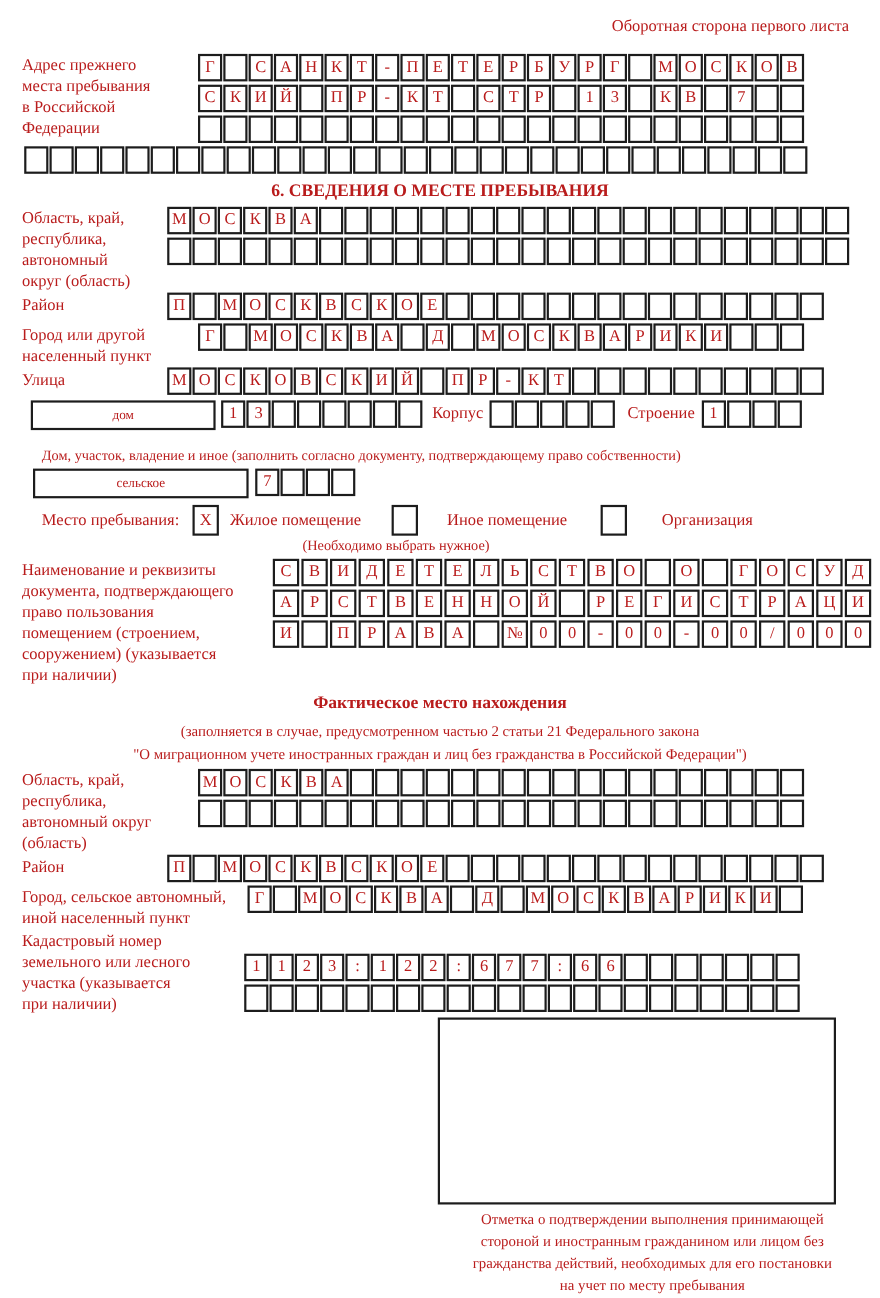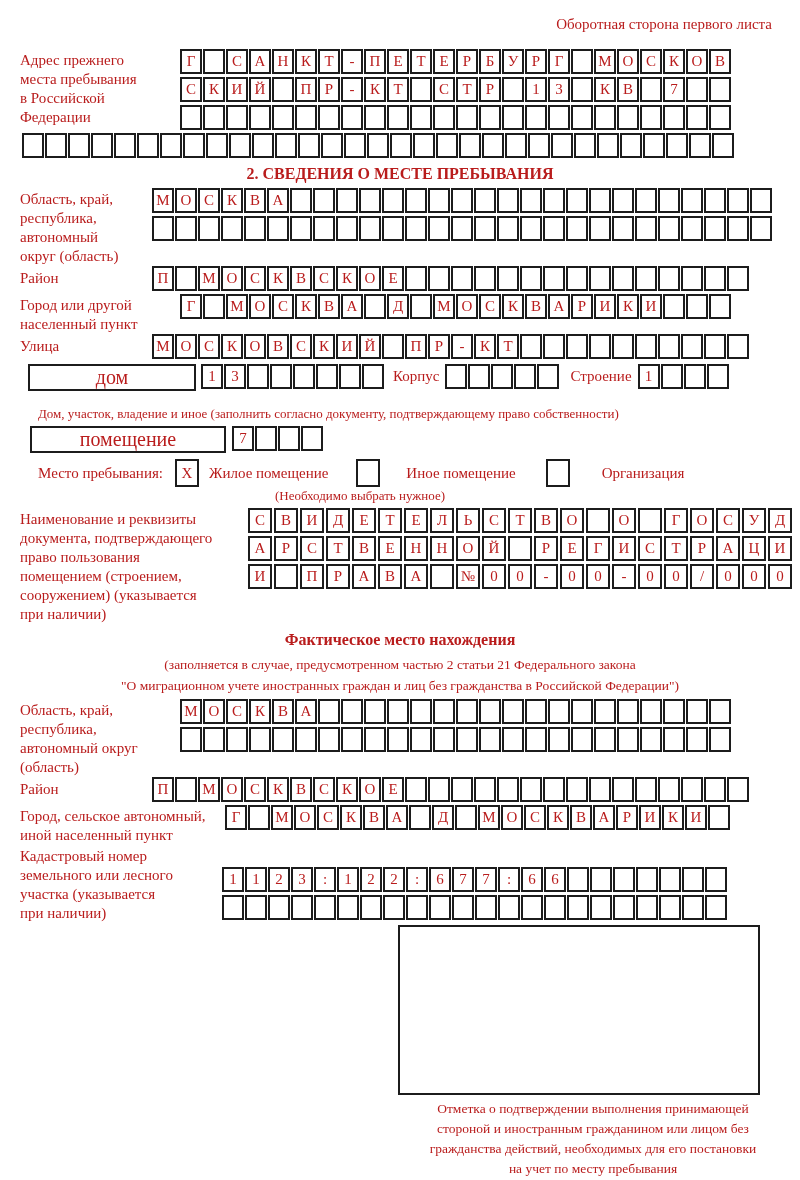--- a/index.html
+++ b/index.html
@@ -15,21 +15,21 @@
   .cell {
     width:18px; height:21px; border:2px solid #1c1c1c; margin-right:1px;
     font-size:15px; line-height:21px; text-align:center; flex:none;
     background:#fff;
   }
   .wide-cells .cell { width:20px; margin-right:2px; }
   .caption { font-size:13px; line-height:17px; text-align:center; white-space:pre-line; }
   .sec-title { font-size:16px; font-weight:bold; text-align:center; margin:7px 0 5px 0; }
   .widebox {
     border:2px solid #1c1c1c; height:23px; line-height:23px; text-align:center;
-    font-size:20px; flex:none; background:#fff;
+    font-size:12px; flex:none; background:#fff;
   }
   .checkbox {
     width:20px; height:24px; border:2px solid #1c1c1c; text-align:center;
     line-height:24px; font-size:15px; flex:none; background:#fff;
   }
   .inline-lbl { font-size:15px; line-height:28px; flex:none; }
   .stamp-box { border:2px solid #1c1c1c; background:#fff; }
 </style>
 </head>
 <body>
@@ -151,21 +151,21 @@
       <div class="cell"></div>
       <div class="cell"></div>
       <div class="cell"></div>
       <div class="cell"></div>
       <div class="cell"></div>
       <div class="cell"></div>
       <div class="cell"></div>
       <div class="cell"></div>
     </div>
 
-  <div class="sec-title">2. СВЕДЕНИЯ О МЕСТЕ ПРЕБЫВАНИЯ</div>
+  <div class="sec-title">6. СВЕДЕНИЯ О МЕСТЕ ПРЕБЫВАНИЯ</div>
 
   <div class="flexrow">
     <div class="lbl" style="width:132px; padding-top:2px">Область, край,
 республика,
 автономный
 округ (область)</div>
     <div>
       <div class="cellgrid">
           <div class="cell">М</div>
           <div class="cell">О</div>
@@ -346,21 +346,21 @@
     <div class="cellgrid">
         <div class="cell">1</div>
         <div class="cell"></div>
         <div class="cell"></div>
         <div class="cell"></div>
       </div>
   </div>
   <div class="caption" style="text-align:left; padding-left:18px">Дом, участок, владение и иное (заполнить согласно документу, подтверждающему право собственности)</div>
 
   <div class="flexrow" style="margin-top:4px">
-    <div class="widebox" style="width:192px; margin-left:10px; margin-right:6px">помещение</div>
+    <div class="widebox" style="width:192px; margin-left:10px; margin-right:6px">сельское</div>
     <div class="cellgrid">
         <div class="cell">7</div>
         <div class="cell"></div>
         <div class="cell"></div>
         <div class="cell"></div>
       </div>
   </div>
 
   <div class="flexrow" style="margin-top:5px; align-items:flex-start">
     <div class="inline-lbl" style="margin-left:18px">Место пребывания:</div>

